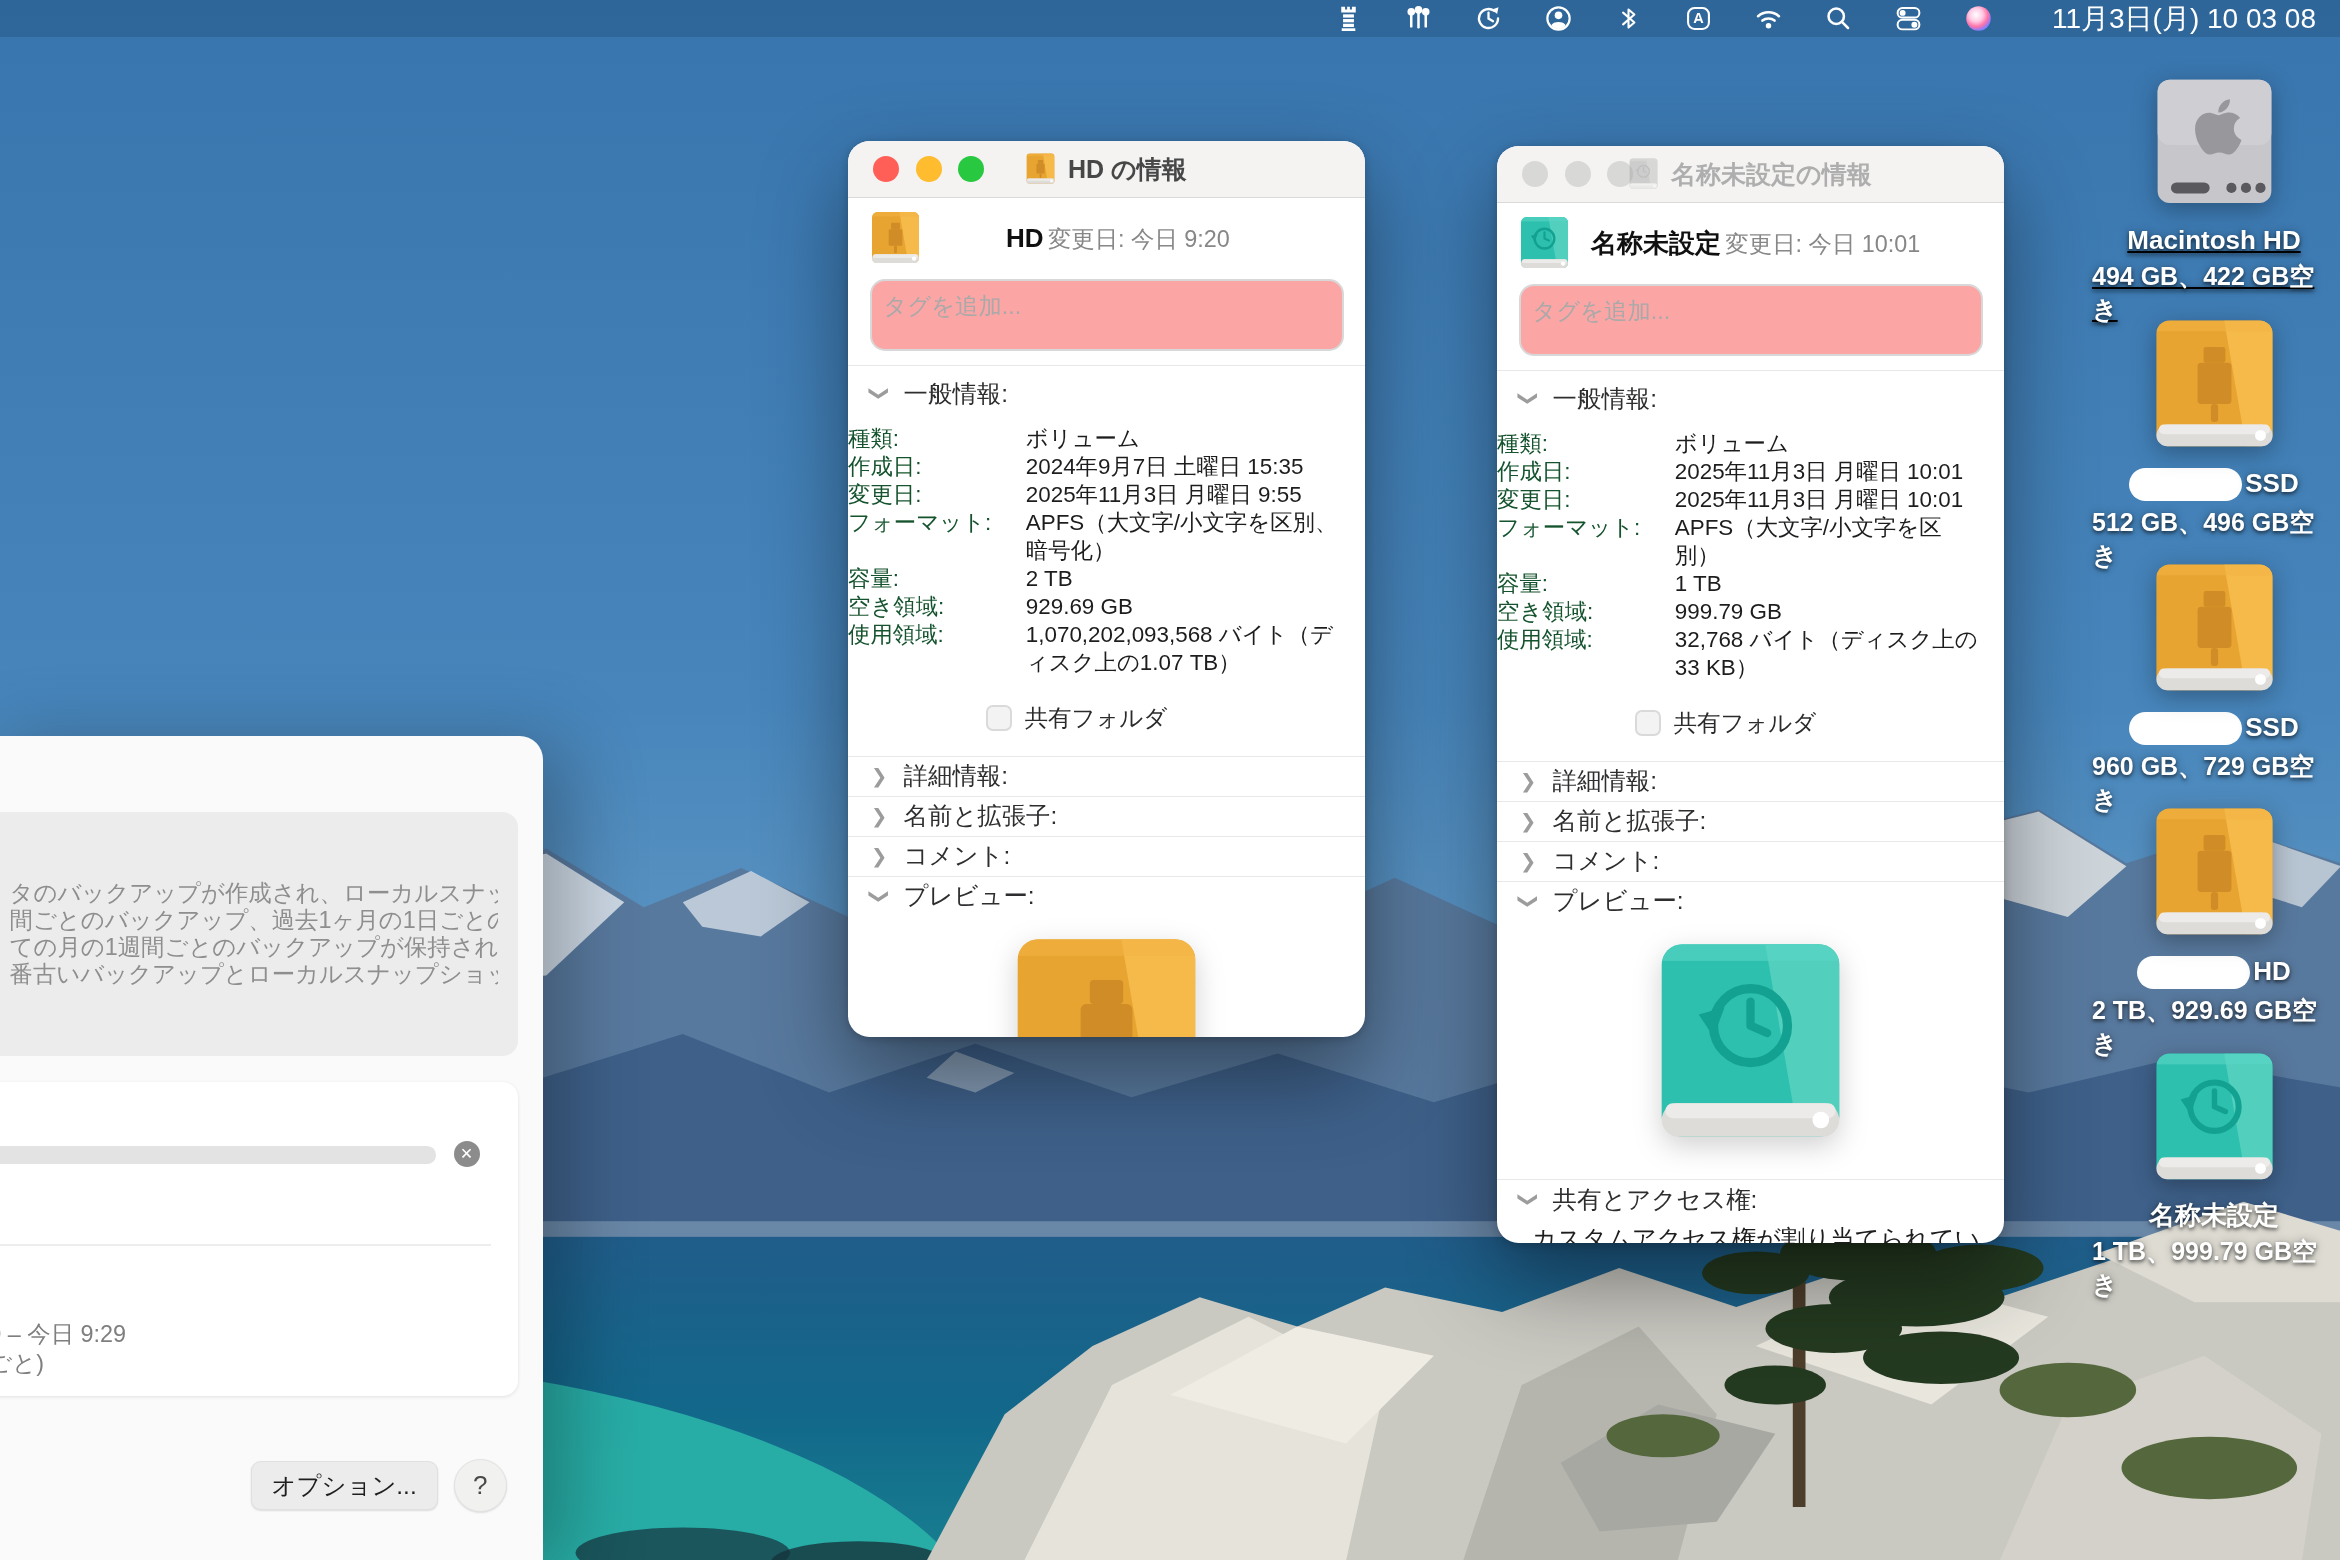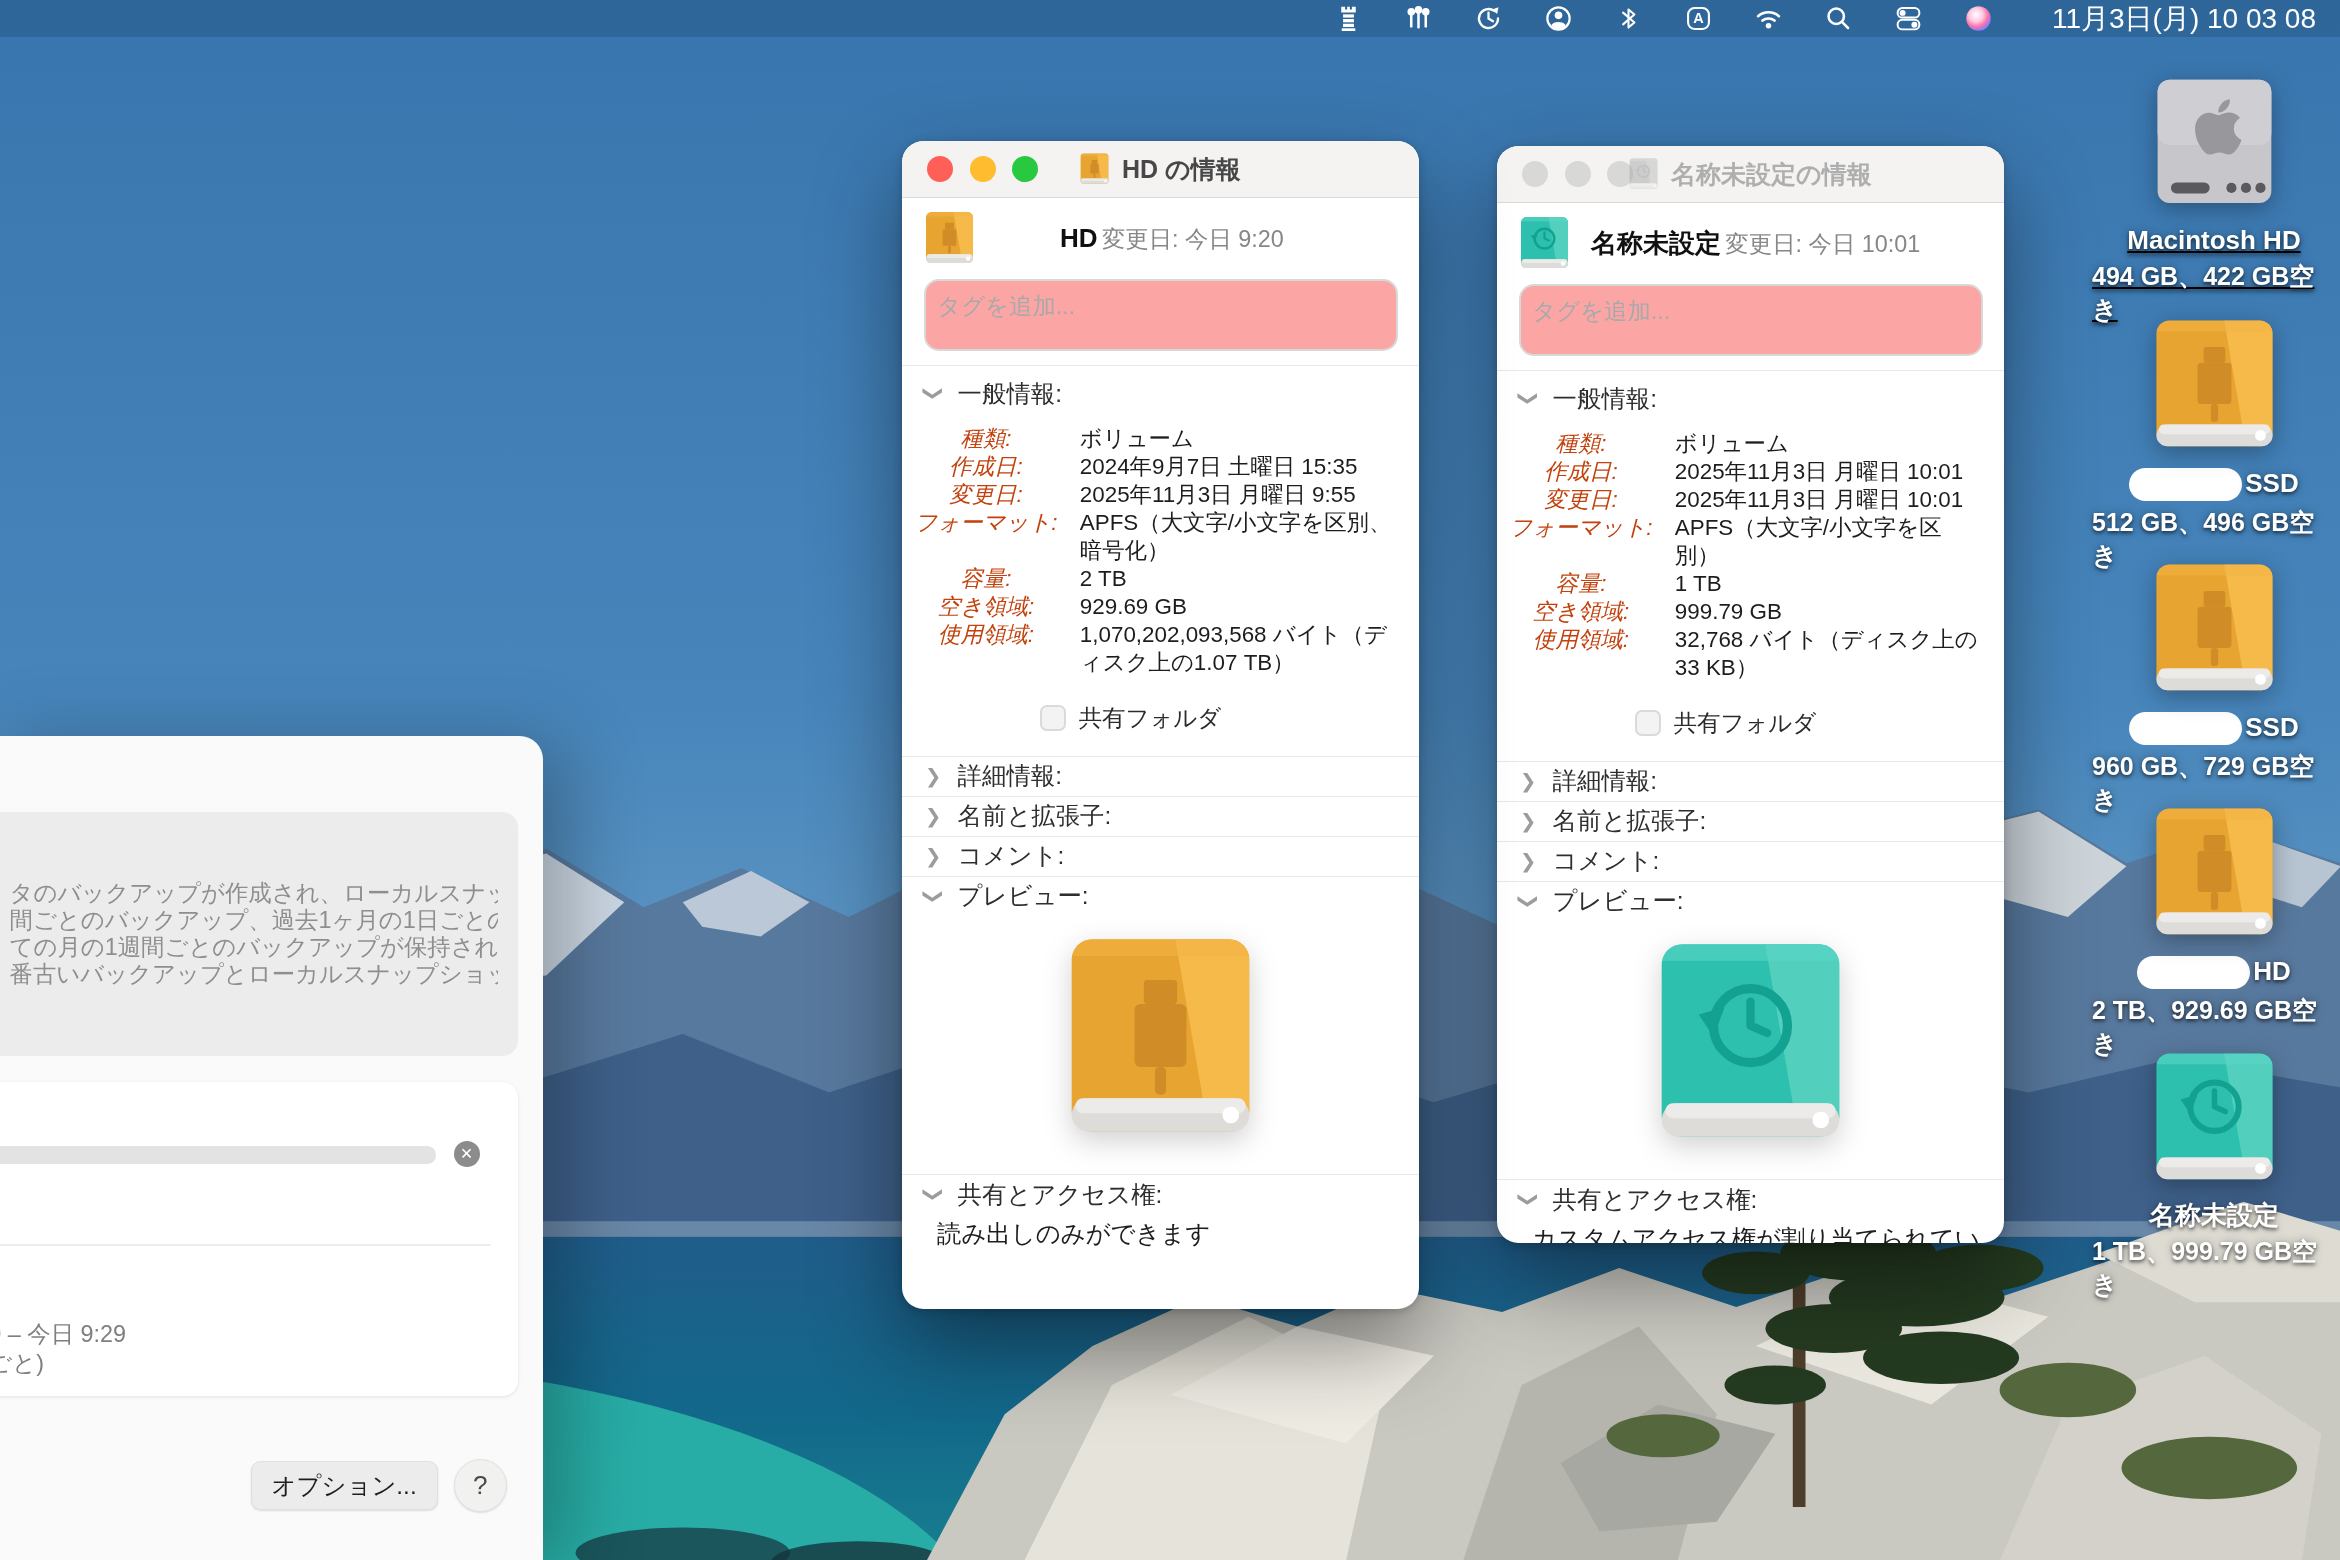--- a/index.html
+++ b/index.html
@@ -31,21 +31,21 @@
               text-shadow:0 2px 3.9px rgba(0,0,0,.6),0 0 9.8px rgba(0,0,0,.3);
               display:flex;align-items:center;gap:2.9px;}
   .desk-detail{margin-top:4.9px;font-size:25px;font-weight:700;color:#fff;
               text-shadow:0 2px 3.9px rgba(0,0,0,.6),0 0 9.8px rgba(0,0,0,.3);}
   .pill{display:inline-block;width:113px;height:33px;background:#fff;border-radius:16.6px;}
 
   
   .info-window{position:absolute;background:#fff;border-radius:21.5px;overflow:hidden;
                box-shadow:0 37px 88px rgba(0,0,0,.42),0 2px 9.8px rgba(0,0,0,.2);
                color:#1d1d1f;}
-  #win-hd{left:902px;top:141px;width:517px;height:1168px;z-index:4;}
+  #win-hd{left:848px;top:141px;width:517px;height:896px;z-index:4;}
   #win-untitled{left:1497px;top:146px;width:507px;height:1097px;z-index:3;}
   .titlebar{height:56px;background:#f4f3f2;border-bottom:1px solid #dbdad9;position:relative;
             display:flex;align-items:center;justify-content:center;}
   .tl{position:absolute;left:25px;top:0;height:100%;display:flex;align-items:center;gap:16.6px;}
   .tl i{width:26px;height:26px;border-radius:50%;display:block;}
   .tl .red{background:#ff5f57;}.tl .yellow{background:#febc2e;}.tl .green{background:#28c840;}
   .t-title{display:flex;align-items:center;gap:12.7px;font-size:25px;font-weight:700;color:#474747;}
   .t-proxy{width:29px;height:33px;}
   .t-proxy svg{width:100%;height:100%;display:block;}
   .inactive .tl i{background:#d8d8d7;}
@@ -67,21 +67,21 @@
 
   .sec-head{display:flex;align-items:center;gap:14.6px;padding:11.7px 21.5px;border-top:1px solid #e8e8e8;
             font-size:24.4px;color:#2e2e30;}
   .chev{width:19.5px;flex:none;color:#9c9c9c;font-size:19.5px;font-weight:700;display:inline-flex;
         justify-content:center;}
   .chev::before{content:"❯";}
   .chev.down{transform:rotate(90deg);}
 
   .kv{padding:3.9px 19.5px 0 0;}
   .kv-row{display:flex;font-size:22.4px;line-height:28px;}
-  .kv-row .k{width:168px;flex:none;text-align:center;padding-right:9.8px;color:#c2410c;font-style:italic;}
+  .kv-row .k{width:168px;flex:none;text-align:left;padding-right:9.8px;color:#14532d;}
   .kv-row .v{flex:1;color:#1d1d1f;}
 
   .cb-row{display:flex;align-items:center;gap:12.7px;margin:25px 0 21.5px 138px;font-size:23.4px;color:#2b2b2d;}
   .cb{width:26px;height:26px;border-radius:6.8px;background:#f3f3f3;border:2px solid #dadada;
       box-sizing:border-box;flex:none;}
 
   .fold-row{display:flex;align-items:center;gap:14.6px;padding:0 21.5px;height:39px;
             border-top:1px solid #e8e8e8;font-size:24.4px;color:#2e2e30;}
 
   .preview{display:flex;justify-content:center;padding:19.5px 0 27px;}

